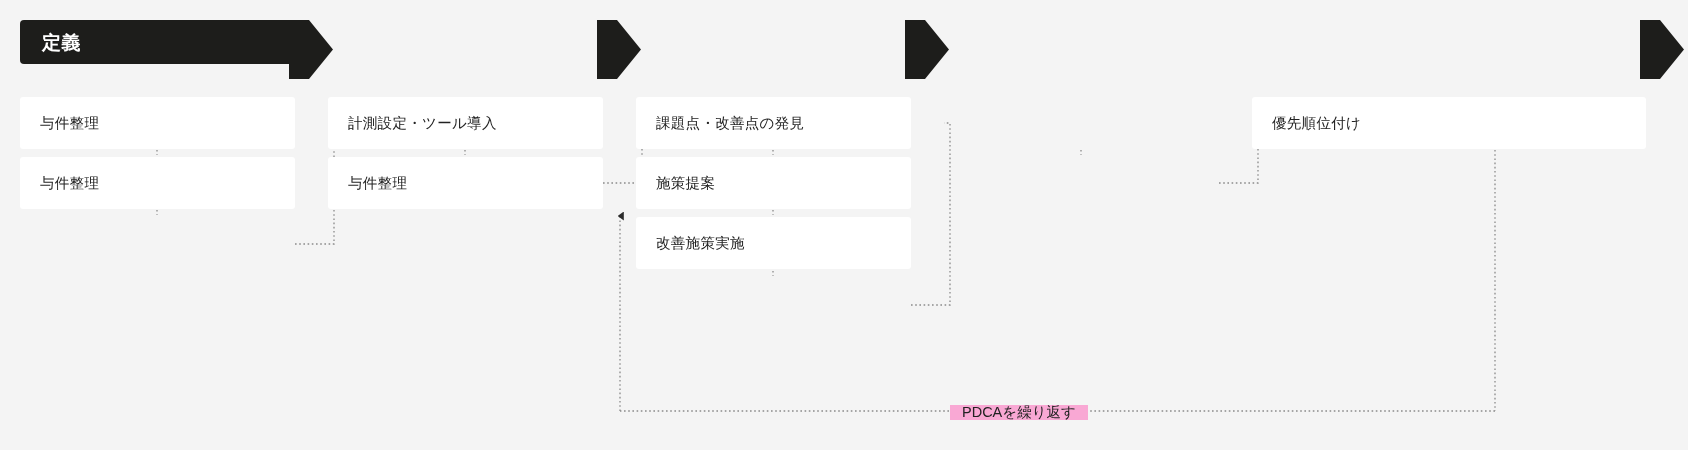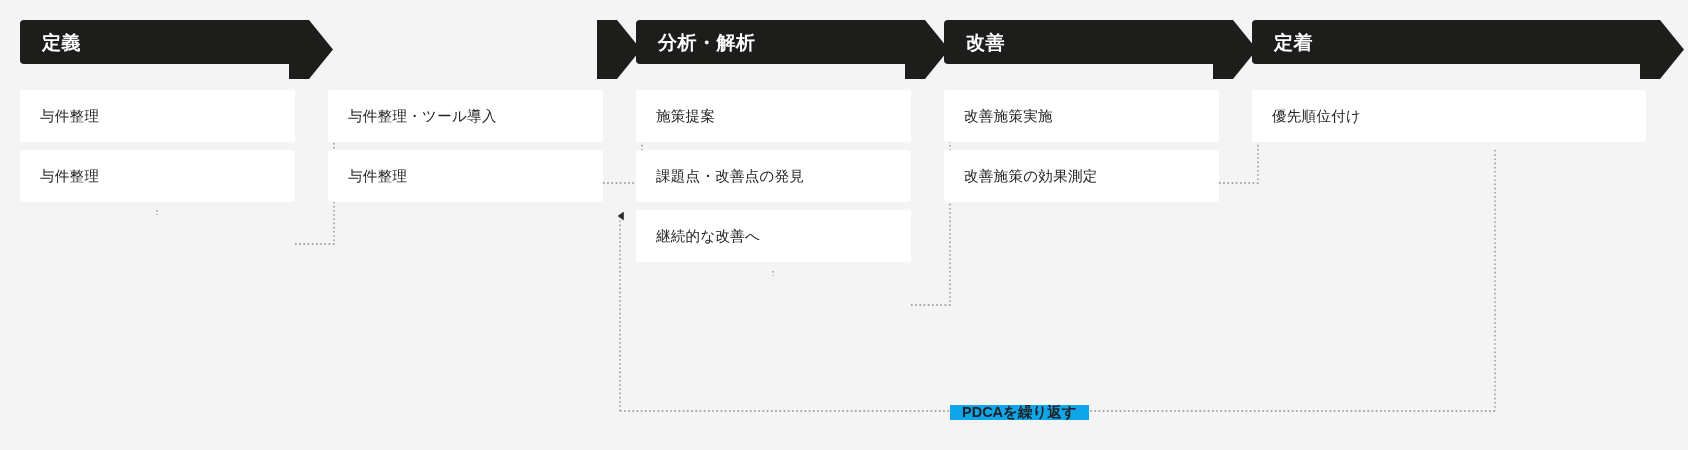--- a/index.html
+++ b/index.html
@@ -57,21 +57,21 @@
     color: #ffffff;
     font-size: 19px;
     font-weight: bold;
     letter-spacing: 0.5px;
     line-height: 1;
     white-space: nowrap;
   }
   .step-list {
     position: absolute;
     left: 0;
-    top: 90px;
+    top: 97px;
     width: 275px;
   }
   .step-box {
     position: relative;
     width: 275px;
     height: 52px;
     background: #ffffff;
     border-radius: 3px;
     margin-bottom: 8px;
     display: flex;
@@ -85,25 +85,24 @@
     line-height: 1;
     white-space: nowrap;
     letter-spacing: 0.3px;
   }
   .loop-label {
     position: absolute;
     left: 0;
     top: 0;
     font-size: 14.5px;
     color: #222222;
-    background: #0ea5e9;
+    background: #f9a8d4;
     padding: 0 12px;
     white-space: nowrap;
     line-height: 1;
-    font-weight: bold;
   }
   .loop-label-wrap {
     position: absolute;
     left: 950px;
     top: 405px;
     height: 14px;
   }
 </style>
 </head>
 <body>
@@ -160,69 +159,47 @@
       </div>
     </div>
   </div>
 
   <div class="stage" style="left:328px;">
     <svg class="stage-header-arrow" viewBox="0 0 44 59">
       <path d="M0 0 L20 0 L44 29.5 L20 59 L0 59 Z" fill="#1d1d1b"></path>
     </svg>
     <div class="step-list">
       <div class="step-box">
-        <span class="step-label">与件整理・ツール導入</span>
+        <span class="step-label">計測設定・ツール導入</span>
       </div>
       <div class="step-box">
         <span class="step-label">与件整理</span>
       </div>
     </div>
   </div>
 
   <div class="stage" style="left:636px;">
-    <div class="stage-header">
-      <span class="stage-title">分析・解析</span>
-    </div>
     <svg class="stage-header-arrow" viewBox="0 0 44 59">
       <path d="M0 0 L20 0 L44 29.5 L20 59 L0 59 Z" fill="#1d1d1b"></path>
     </svg>
     <div class="step-list">
       <div class="step-box">
+        <span class="step-label">課題点・改善点の発見</span>
+      </div>
+      <div class="step-box">
         <span class="step-label">施策提案</span>
       </div>
       <div class="step-box">
-        <span class="step-label">課題点・改善点の発見</span>
-      </div>
-      <div class="step-box">
-        <span class="step-label">継続的な改善へ</span>
-      </div>
-    </div>
-  </div>
-
-  <div class="stage" style="left:944px;">
-    <div class="stage-header">
-      <span class="stage-title">改善</span>
-    </div>
-    <svg class="stage-header-arrow" viewBox="0 0 44 59">
-      <path d="M0 0 L20 0 L44 29.5 L20 59 L0 59 Z" fill="#1d1d1b"></path>
-    </svg>
-    <div class="step-list">
-      <div class="step-box">
         <span class="step-label">改善施策実施</span>
       </div>
-      <div class="step-box">
-        <span class="step-label">改善施策の効果測定</span>
-      </div>
-    </div>
-  </div>
+    </div>
+  </div>
+
 
   <div class="stage" style="left:1252px;">
-    <div class="stage-header" style="width:394px;">
-      <span class="stage-title">定着</span>
-    </div>
     <svg class="stage-header-arrow" style="left:388px;" viewBox="0 0 44 59">
       <path d="M0 0 L20 0 L44 29.5 L20 59 L0 59 Z" fill="#1d1d1b"></path>
     </svg>
     <div class="step-list" style="width:394px;">
       <div class="step-box" style="width:394px;">
         <span class="step-label">優先順位付け</span>
       </div>
     </div>
   </div>
 

